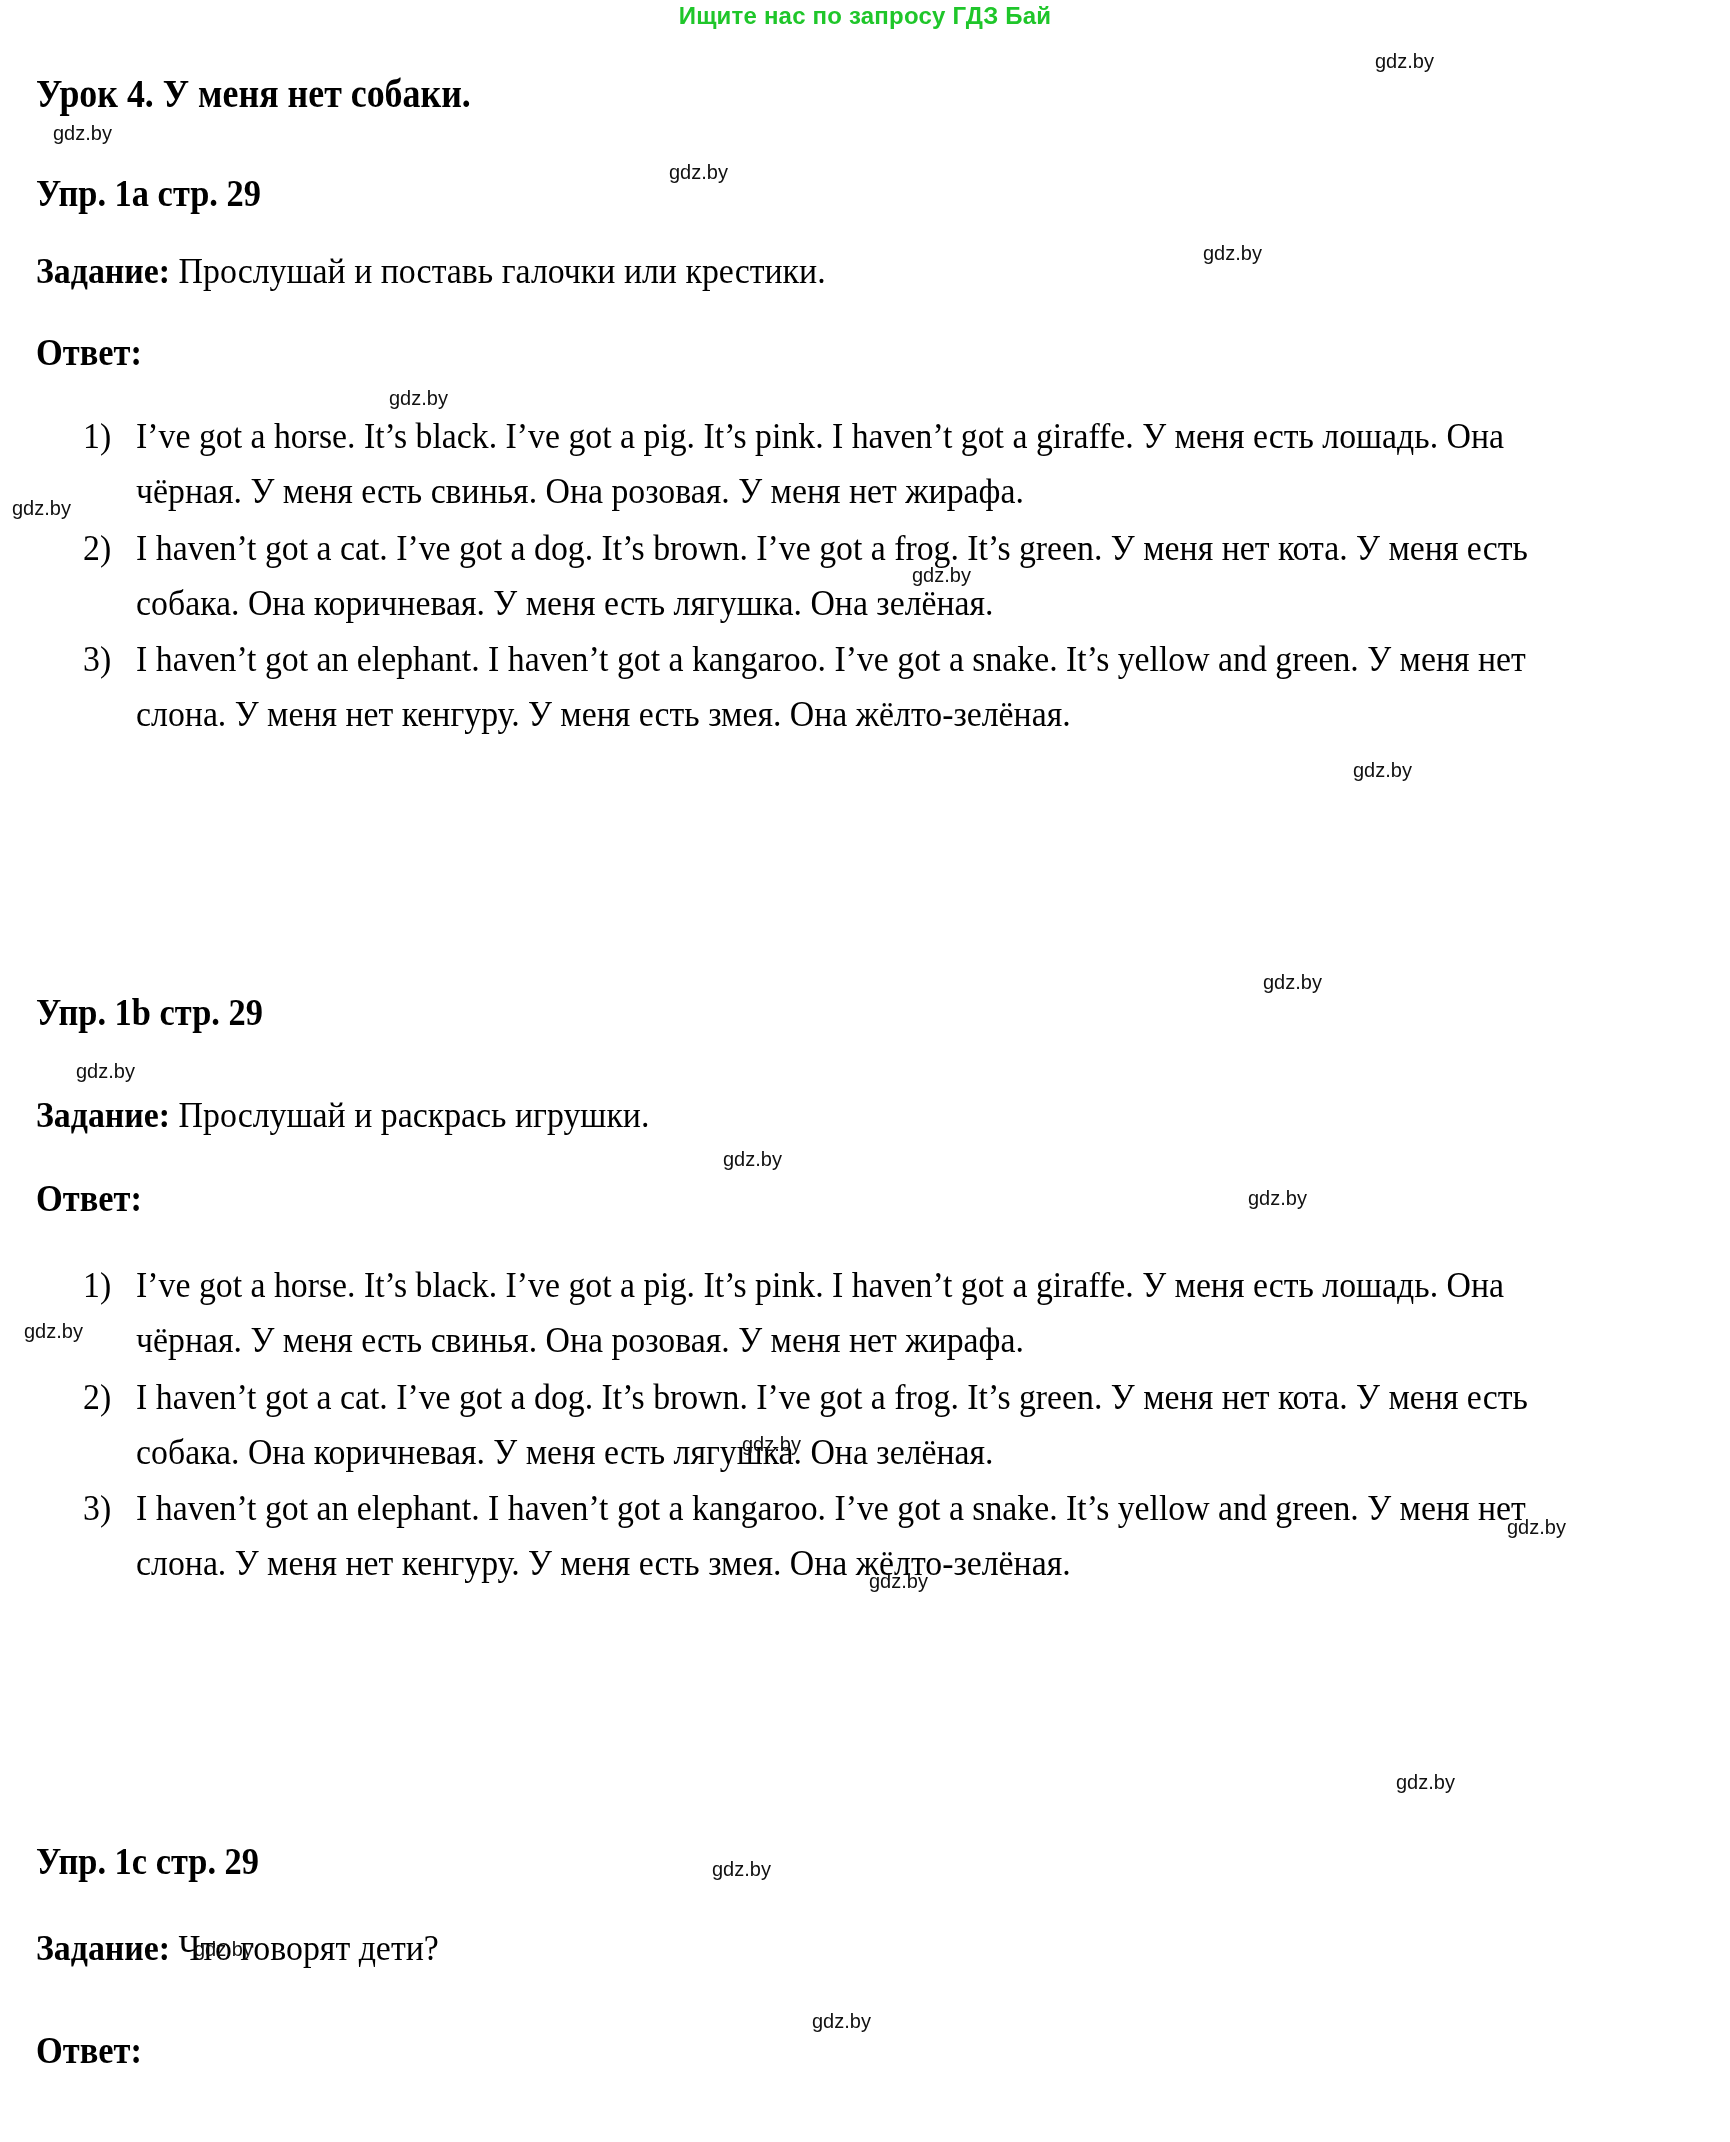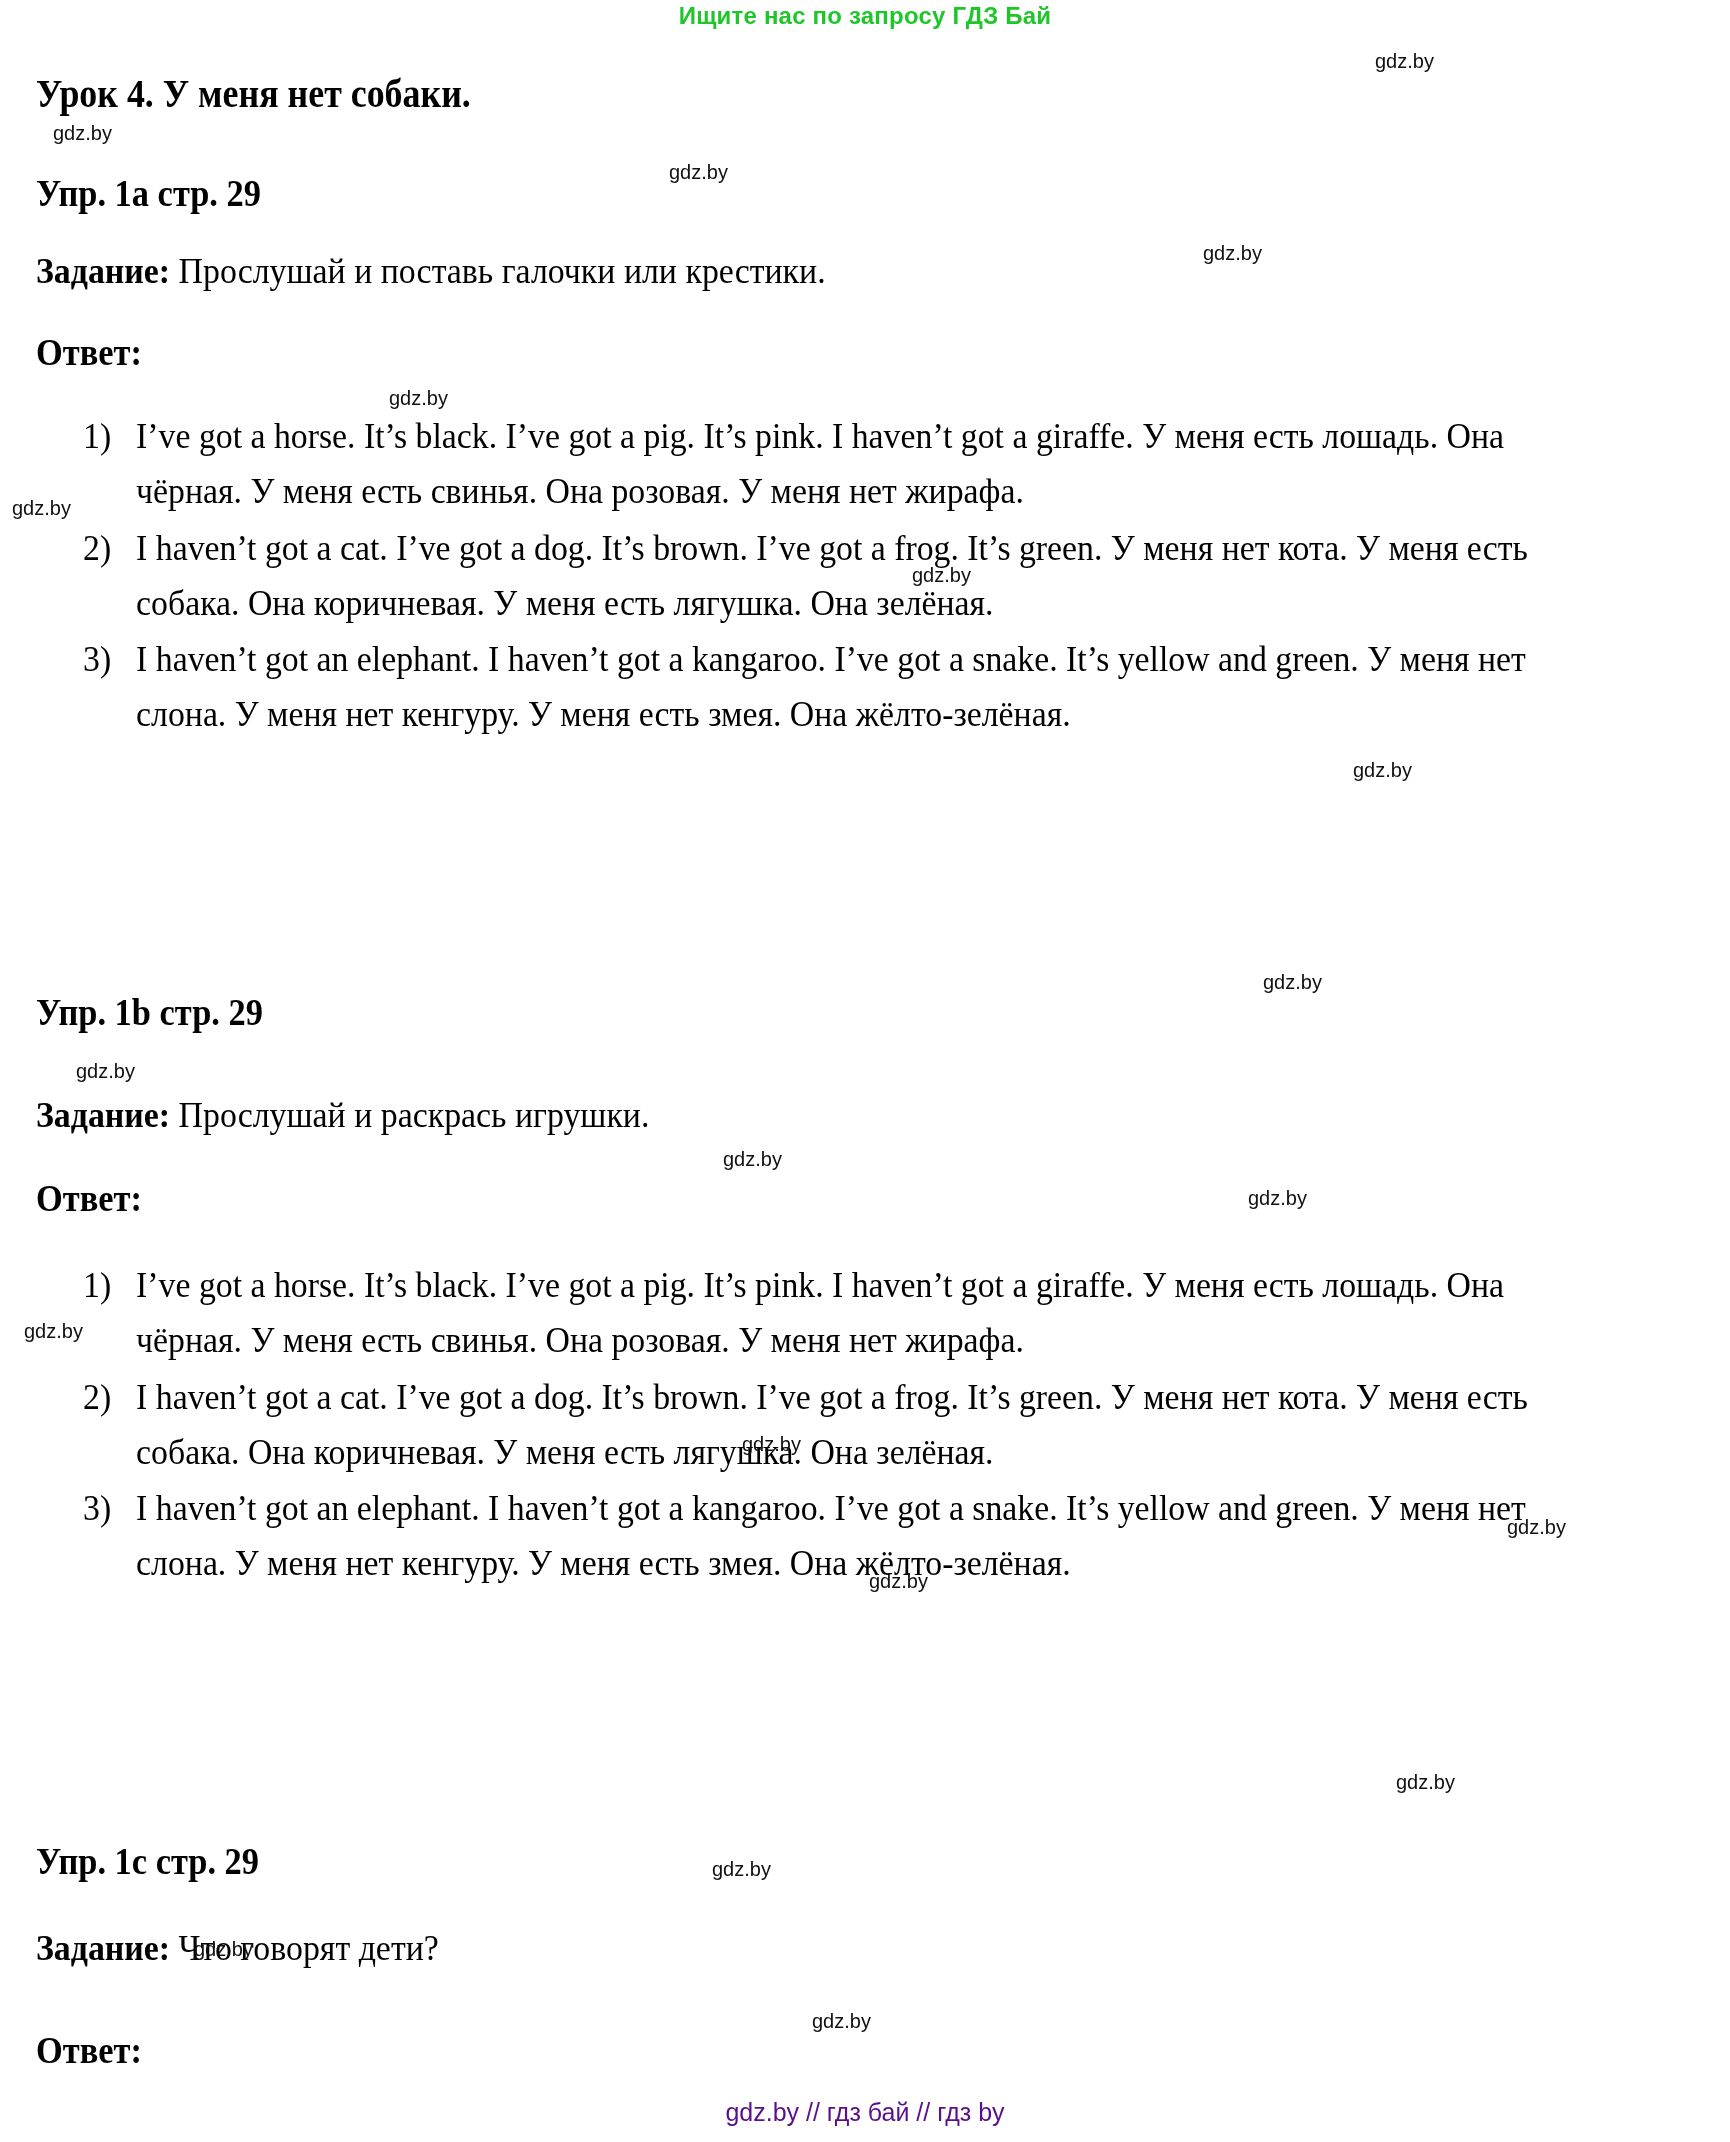--- a/index.html
+++ b/index.html
@@ -220,16 +220,15 @@
       <div class="wm" style="left: 24px; top: 1320px;">gdz.by</div>
       <div class="wm" style="left: 742px; top: 1433px;">gdz.by</div>
       <div class="wm" style="left: 1507px; top: 1516px;">gdz.by</div>
       <div class="wm" style="left: 869px; top: 1570px;">gdz.by</div>
       <div class="wm" style="left: 1396px; top: 1771px;">gdz.by</div>
       <div class="wm" style="left: 712px; top: 1858px;">gdz.by</div>
       <div class="wm" style="left: 194px; top: 1938px;">gdz.by</div>
       <div class="wm" style="left: 812px; top: 2010px;">gdz.by</div>
     </div>
 
-  <div class="footer" style="color: rgb(91, 15, 139);">gdz.by  //  гдз бай  //  гдз by</div>
 
 </div>
 
 
 </body></html>

